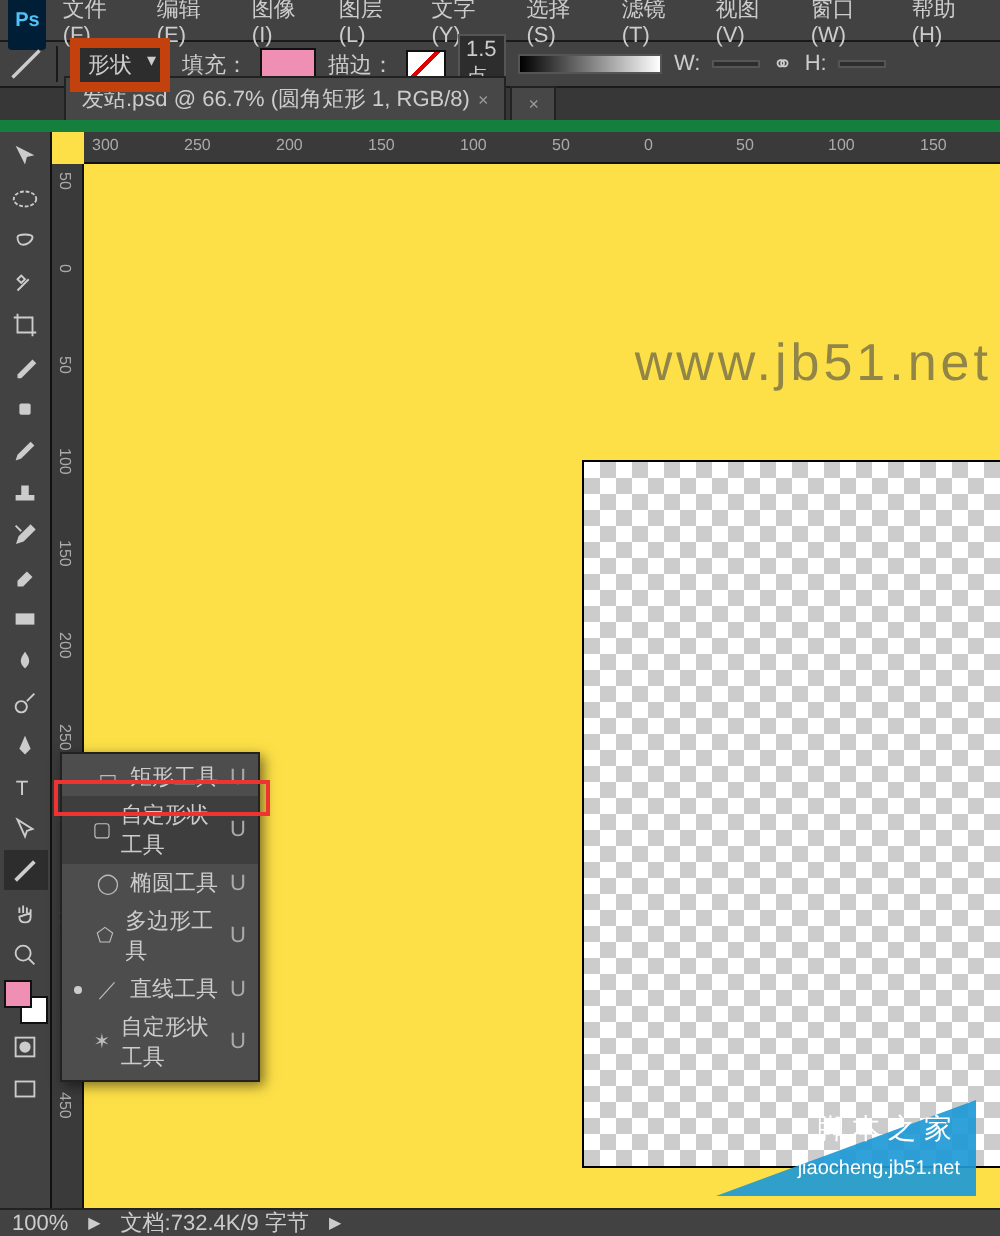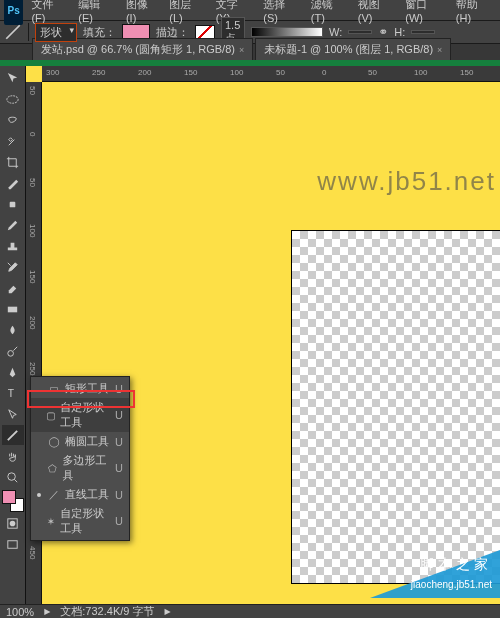--- a/index.html
+++ b/index.html
@@ -2,21 +2,21 @@
 <html><head>
 <meta charset="utf-8">
 <style>
 *{margin:0;padding:0;box-sizing:border-box;font-family:"Microsoft YaHei",Arial,sans-serif;font-size:11px;color:#ccc;user-select:none}
 body{background:#252525;width:500px;height:618px;overflow:hidden;position:relative}
 .menubar{height:20px;background:#424242;display:flex;align-items:center;gap:4px;padding:0 4px}
 .ps-logo{width:20px;height:30px;background:#001e36;color:#4fc3f7;font-weight:bold;font-size:10px;display:flex;align-items:center;justify-content:center;border-radius:2px}
 .menu-item{padding:2px 4px;cursor:default}
 .optbar{height:24px;background:#424242;border-top:1px solid #1a1a1a;border-bottom:1px solid #1a1a1a;display:flex;align-items:center;gap:6px;padding:0 4px}
 .tool-icon{width:18px;height:18px;display:flex;align-items:center;justify-content:center}
-.dropdown{background:#2d2d2d;border:1px solid #c2410c;padding:1px 14px 1px 4px;position:relative}
+.dropdown{background:#2d2d2d;border:5px solid #c2410c;padding:1px 14px 1px 4px;position:relative}
 .dropdown::after{content:"▾";position:absolute;right:2px;top:1px;font-size:9px}
 .swatch{width:28px;height:16px;border:1px solid #111}
 .pink{background:#ef8fb3}
 .stroke-sw{width:20px;height:14px;background:linear-gradient(135deg,#fff 45%,#d00 45%,#d00 55%,#fff 55%);border:1px solid #111}
 .numfield{background:#2d2d2d;border:1px solid #555;padding:1px 3px;width:24px}
 .gradbar{width:72px;height:10px;background:linear-gradient(to right,#000,#fff);border:1px solid #555}
 .sep{width:1px;height:18px;background:#1a1a1a}
 .chain{font-size:12px}
 .tabs{height:22px;background:#373737;display:flex;align-items:flex-end;padding-left:32px;border-bottom:6px solid #15803d}
 .tab{background:#474747;padding:3px 8px;border:1px solid #222;border-bottom:none;margin-right:2px;display:flex;align-items:center;gap:4px;font-size:10px}
@@ -38,21 +38,21 @@
 background-image:linear-gradient(45deg,#ccc 25%,transparent 25%),linear-gradient(-45deg,#ccc 25%,transparent 25%),linear-gradient(45deg,transparent 75%,#ccc 75%),linear-gradient(-45deg,transparent 75%,#ccc 75%);
 background-size:16px 16px;background-position:0 0,0 8px,8px -8px,-8px 0;box-shadow:0 0 0 1px #000}
 .flyout{position:absolute;left:30px;top:376px;background:#4d4d4d;border:1px solid #222;box-shadow:2px 2px 6px rgba(0,0,0,.5);padding:2px 0;width:100px}
 .fly-row{display:flex;align-items:center;padding:2px 6px;gap:4px}
 .fly-row.sel{background:#3e3e3e}
 .fly-ic{width:14px;text-align:center;font-size:10px;color:#bbb}
 .fly-sc{margin-left:auto;color:#aaa}
 .fly-dot{width:4px;height:4px;background:#ccc;border-radius:50%;margin-right:2px}
 .fly-sp{width:6px}
 .highlight{position:absolute;left:27px;top:390px;width:108px;height:18px;border:2px solid #e33;pointer-events:none}
-.wm{position:absolute;right:0;bottom:20px;width:140px;height:50px;pointer-events:none}
+.wm{position:absolute;right:12px;bottom:20px;width:140px;height:50px;pointer-events:none}
 .wm-tri{position:absolute;right:0;bottom:0;width:0;height:0;border-left:130px solid transparent;border-bottom:48px solid #1e9ad6;opacity:.92}
 .wm-t1{position:absolute;right:8px;bottom:24px;color:#fff;font-size:14px;letter-spacing:4px}
 .wm-t2{position:absolute;right:8px;bottom:8px;color:#fff;font-size:10px}
 .wm-dim{position:absolute;right:4px;top:100px;color:#4a4a4a;font-size:26px;letter-spacing:2px;opacity:.6;pointer-events:none}
 .status{position:absolute;left:0;right:0;bottom:0;height:14px;background:#424242;border-top:1px solid #222;display:flex;align-items:center;gap:10px;padding:0 6px;font-size:10px}
 .st-tri{font-size:8px}
 </style>
 </head>
 <body>
 
@@ -90,21 +90,20 @@
   <span>H:</span>
   <div class="numfield"></div>
 </div>
 
 <div class="tabs">
   <div class="tab">
       <span>发站.psd @ 66.7% (圆角矩形 1, RGB/8)</span>
       <span class="tab-x">×</span>
     </div>
   <div class="tab">
-      <span>未标题-1 @ 100% (图层 1, RGB/8)</span>
       <span class="tab-x">×</span>
     </div>
 </div>
 
 <div class="work">
   <div class="toolbox">
     <div class="tb">
         <svg viewBox="0 0 16 16">
           <path d="M3 2l10 5-4 1-1 4z" fill="#ccc"></path>
         </svg>

